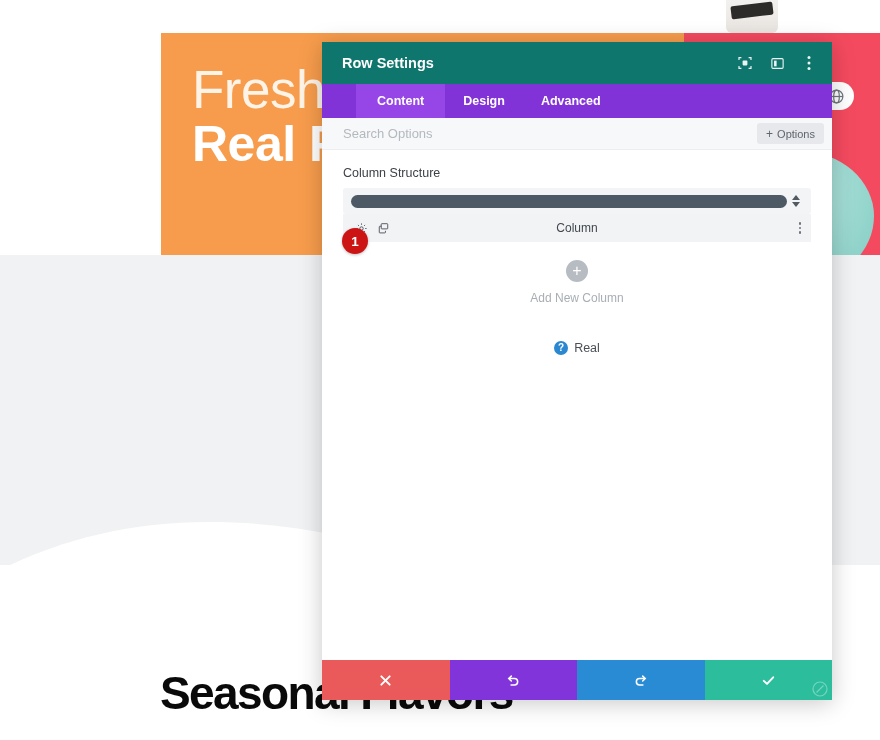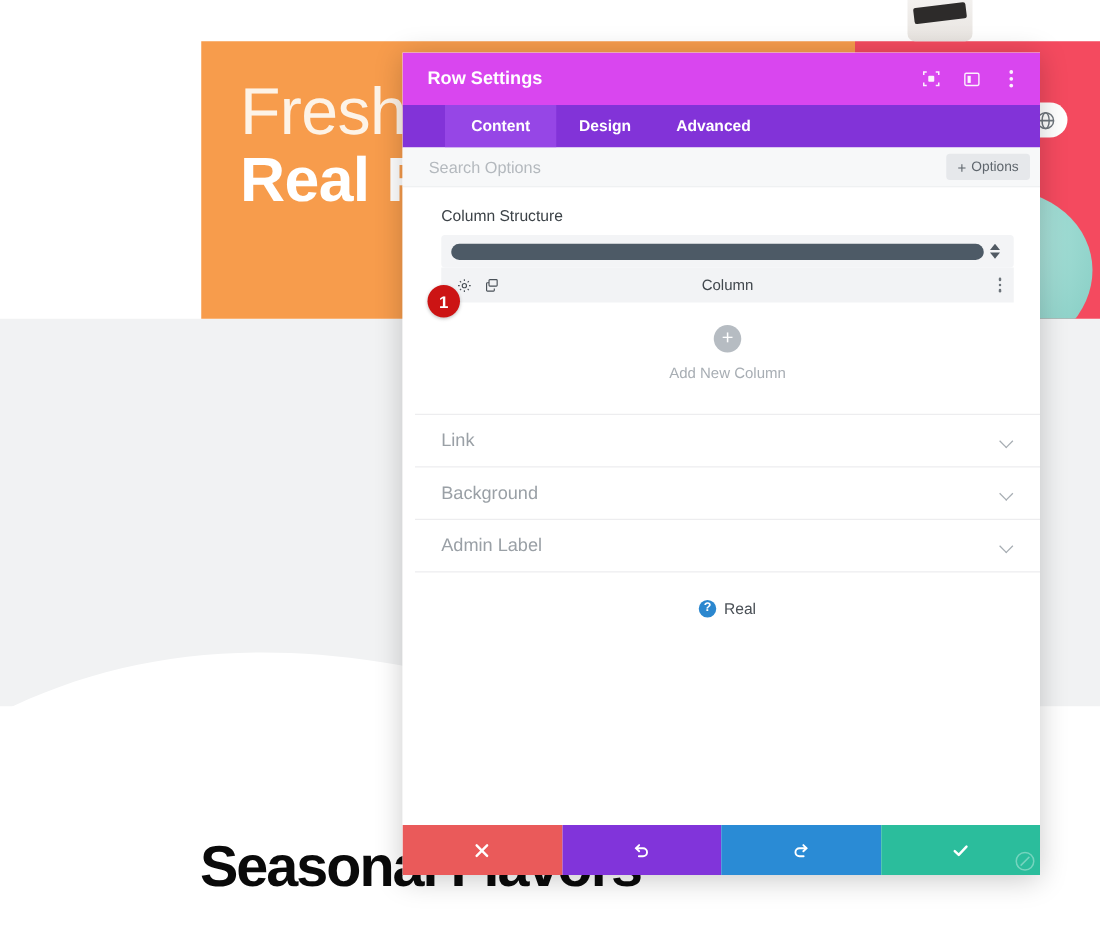--- a/index.html
+++ b/index.html
@@ -133,21 +133,21 @@
     width: 510px; height: 658px;
     background: #ffffff;
     box-shadow: 0 3px 22px rgba(0,0,0,0.22);
     display: flex;
     flex-direction: column;
     overflow: hidden;
   }
 
   .modal-header {
     height: 42px;
-    background: #d946ef;
+    background: #0f766e;
     display: flex;
     align-items: center;
     padding: 0 14px 0 20px;
     flex: 0 0 auto;
   }
   .modal-title {
     color: #ffffff;
     font-size: 14.5px;
     font-weight: 700;
     flex: 1;
@@ -209,21 +209,20 @@
     color: #5f666d;
     cursor: pointer;
     white-space: nowrap;
   }
   .filter-plus { font-size: 12px; line-height: 1; }
 
   .modal-body {
     flex: 1 1 auto;
     overflow: hidden;
     background: #ffffff;
-    padding-left: 10px;
   }
 
   .section-pad { padding: 16px 21px 0 21px; }
 
   .field-label {
     font-size: 12.5px;
     color: #3c4247;
     margin-bottom: 8px;
   }
 
@@ -520,38 +519,20 @@
         </div>
       </div>
 
       <div class="add-column">
         <div class="add-plus">+</div>
         <div class="add-label">Add New Column</div>
       </div>
 
     </div>
 
-    <div class="toggle-sections">
-
-      <div class="toggle-row">
-        <div class="toggle-name">Link</div>
-        <div class="chev"></div>
-      </div>
-
-      <div class="toggle-row">
-        <div class="toggle-name">Background</div>
-        <div class="chev"></div>
-      </div>
-
-      <div class="toggle-row">
-        <div class="toggle-name">Admin Label</div>
-        <div class="chev"></div>
-      </div>
-
-    </div>
 
     <div class="help-wrap">
       <div class="help-icon">?</div>
       <div class="help-text">Real</div>
     </div>
 
   </div>
 
   <div class="modal-footer">
 

